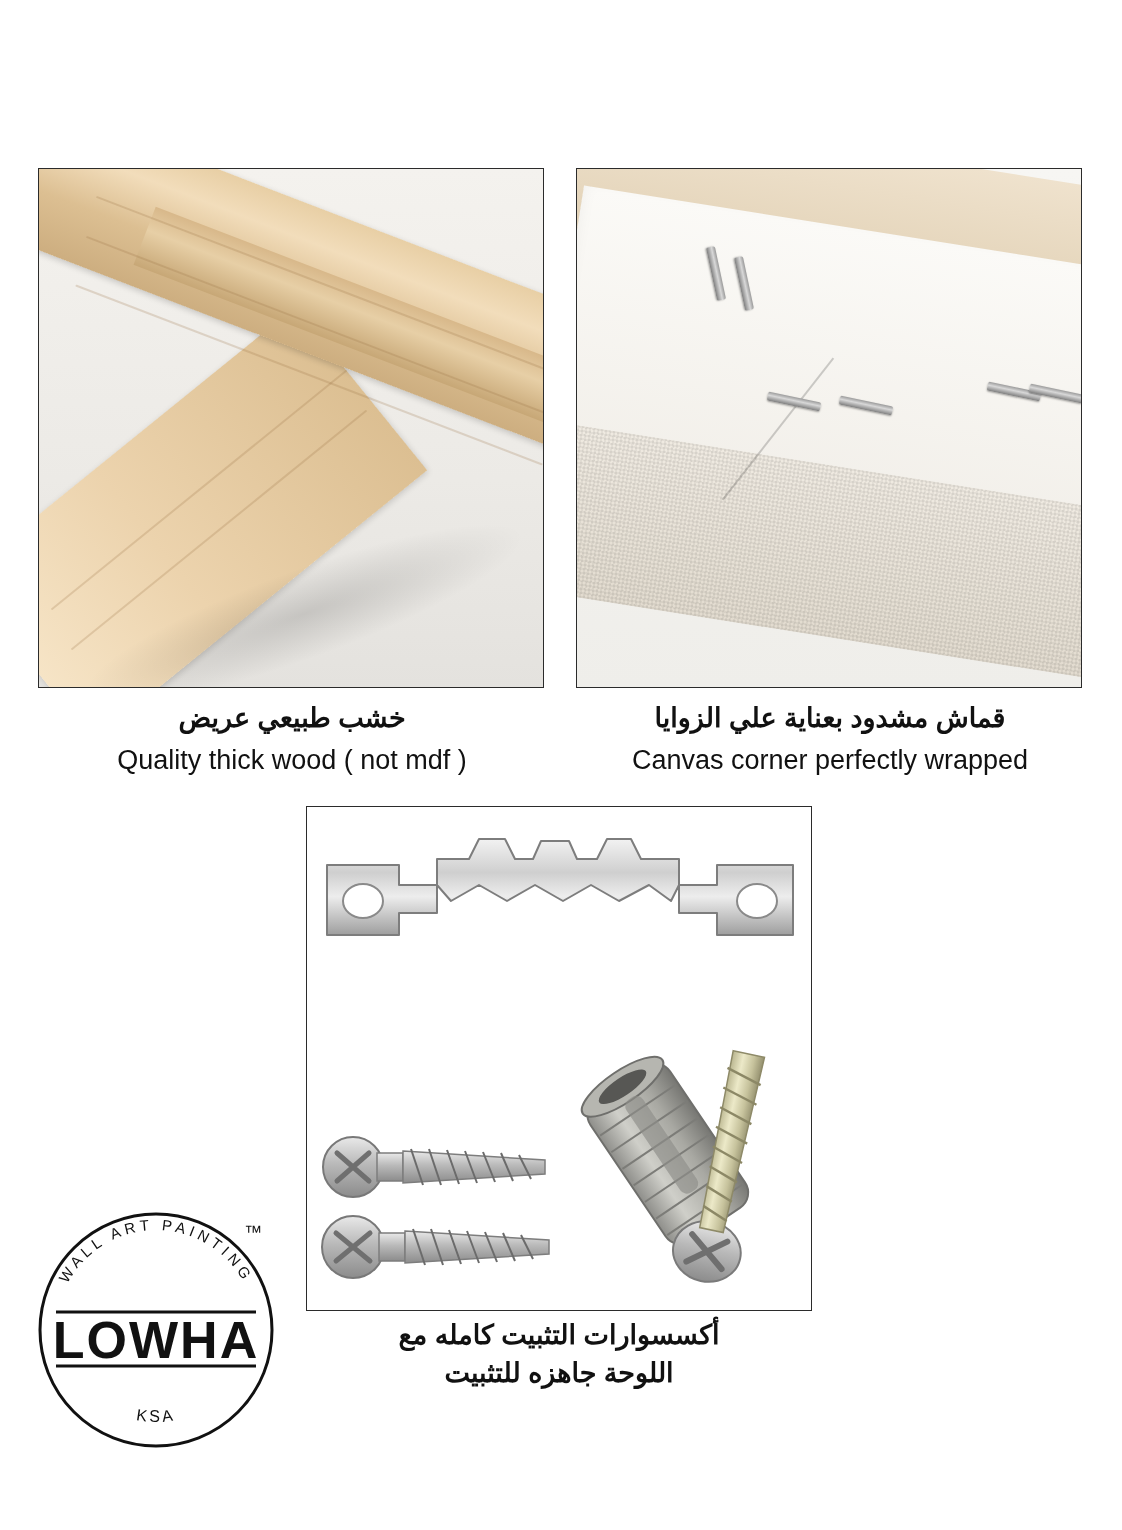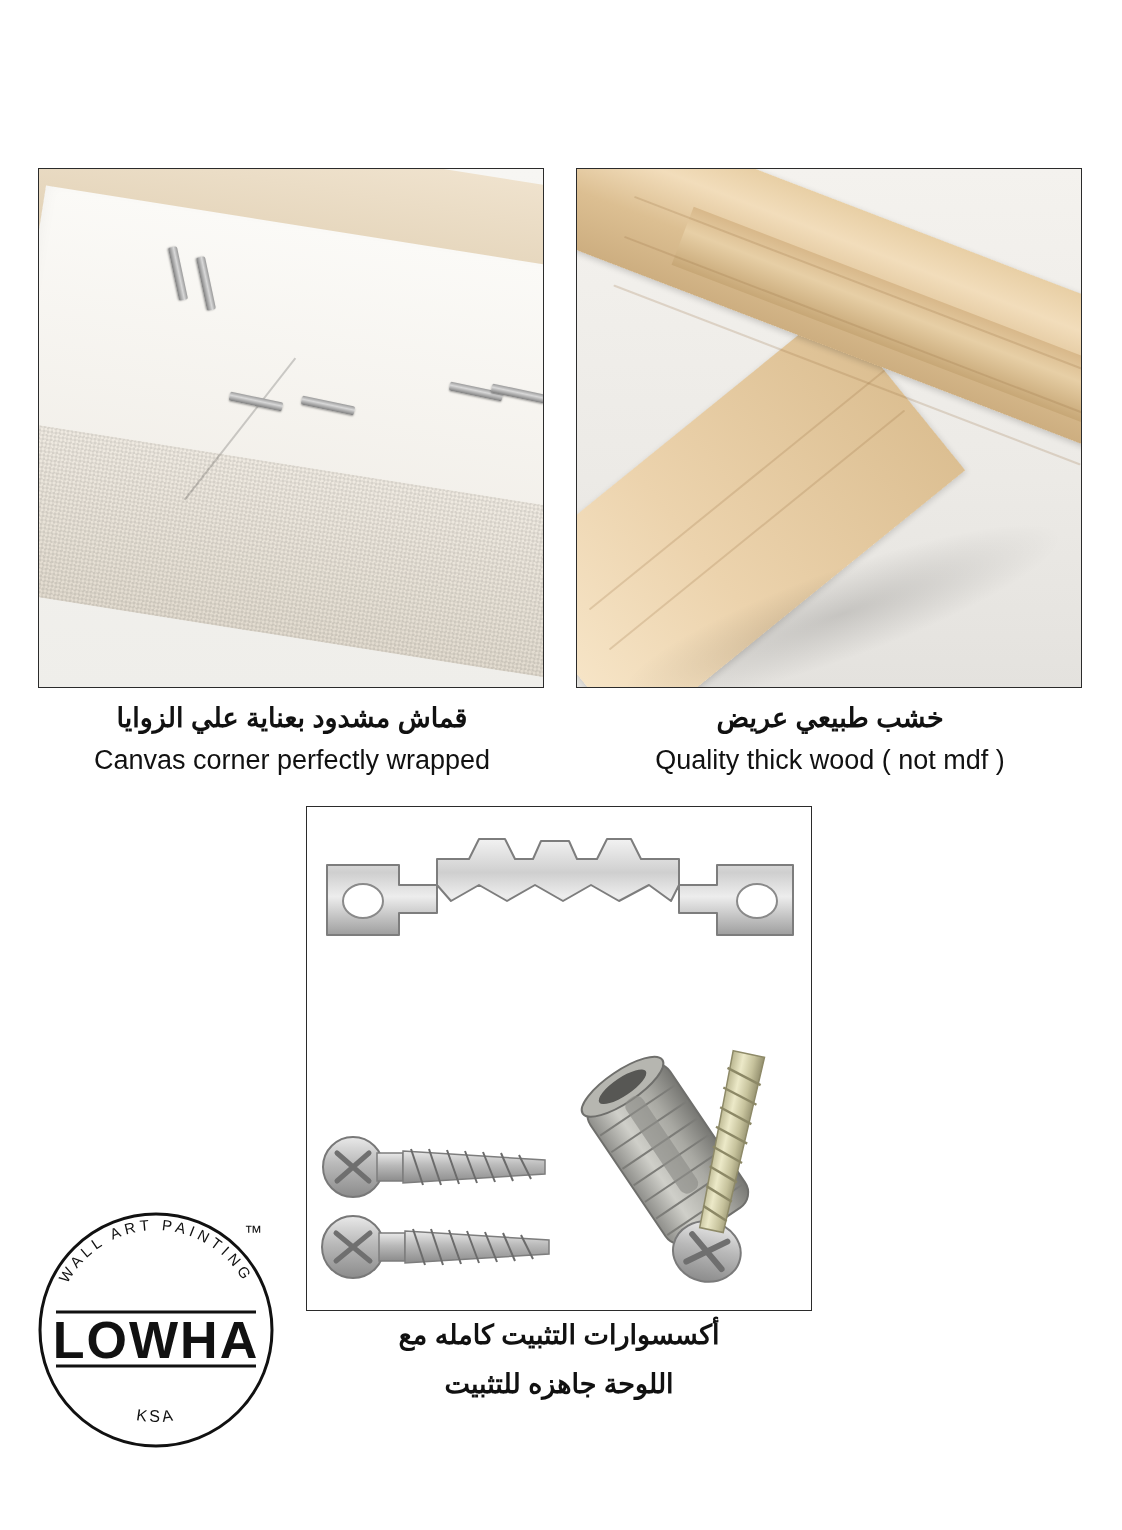--- a/index.html
+++ b/index.html
@@ -191,56 +191,56 @@
     width: 268px;
     height: 268px;
   }
 
   .nowrap { white-space: nowrap; }
 </style>
 </head>
 <body>
 
 <div class="feature-row">
+
+  <div class="feature-card">
+    <div class="photo-frame">
+      <div class="wood-scene">
+        <div class="wood-bar wood-outer2"></div>
+        <div class="wood-bar wood-outer"></div>
+        <div class="wood-bar wood-inner"></div>
+        <div class="wood-grain" style="left:40px;  top:120px; width:520px; transform:rotate(21deg);"></div>
+        <div class="wood-grain" style="left:30px;  top:160px; width:520px; transform:rotate(21deg);"></div>
+        <div class="wood-grain" style="left:20px;  top:205px; width:500px; transform:rotate(21deg);"></div>
+        <div class="wood-grain" style="left:-30px; top:320px; width:380px; transform:rotate(-39deg);"></div>
+        <div class="wood-grain" style="left:-10px; top:360px; width:380px; transform:rotate(-39deg);"></div>
+        <div class="wood-shadow"></div>
+      </div>
+    </div>
+    <div class="caption-ar">خشب طبيعي عريض</div>
+    <div class="caption-en nowrap">Quality thick wood ( not mdf )</div>
+  </div>
 
   <div class="feature-card">
     <div class="photo-frame">
       <div class="canvas-scene">
         <div class="canvas-back"></div>
         <div class="canvas-face"></div>
         <div class="canvas-edge"></div>
         <div class="diag-seam"></div>
         <div class="staple" style="left:112px; top:100px; transform:rotate(78deg);"></div>
         <div class="staple" style="left:140px; top:110px; transform:rotate(78deg);"></div>
         <div class="staple" style="left:190px; top:228px; transform:rotate(12deg);"></div>
         <div class="staple" style="left:262px; top:232px; transform:rotate(12deg);"></div>
         <div class="staple" style="left:410px; top:218px; transform:rotate(12deg);"></div>
         <div class="staple" style="left:452px; top:220px; transform:rotate(12deg);"></div>
       </div>
     </div>
     <div class="caption-ar">قماش مشدود بعناية علي الزوايا</div>
     <div class="caption-en">Canvas corner perfectly wrapped</div>
-  </div>
-
-  <div class="feature-card">
-    <div class="photo-frame">
-      <div class="wood-scene">
-        <div class="wood-bar wood-outer2"></div>
-        <div class="wood-bar wood-outer"></div>
-        <div class="wood-bar wood-inner"></div>
-        <div class="wood-grain" style="left:40px;  top:120px; width:520px; transform:rotate(21deg);"></div>
-        <div class="wood-grain" style="left:30px;  top:160px; width:520px; transform:rotate(21deg);"></div>
-        <div class="wood-grain" style="left:20px;  top:205px; width:500px; transform:rotate(21deg);"></div>
-        <div class="wood-grain" style="left:-30px; top:320px; width:380px; transform:rotate(-39deg);"></div>
-        <div class="wood-grain" style="left:-10px; top:360px; width:380px; transform:rotate(-39deg);"></div>
-        <div class="wood-shadow"></div>
-      </div>
-    </div>
-    <div class="caption-ar">خشب طبيعي عريض</div>
-    <div class="caption-en nowrap">Quality thick wood ( not mdf )</div>
   </div>
 </div>
 
 <div class="bottom-card">
   <div class="hardware-frame">
 
     <div class="sawtooth-wrap">
       <svg width="482" height="130" viewBox="0 0 482 130">
         <defs>
           <linearGradient id="metal" x1="0" y1="0" x2="0" y2="1">
@@ -351,21 +351,21 @@
               <path d="M143,134 L173,144"></path>
             <path d="M144,154 L172,164"></path>
               <path d="M145,174 L171,184"></path>
           </g>
         </g>
       </svg>
     </div>
   </div>
 
   <div class="caption-ar" style="margin-top:8px;">أكسسوارات التثبيت كامله مع</div>
-  <div class="caption-ar" style="margin-top:15px;">اللوحة جاهزه للتثبيت</div>
+  <div class="caption-ar" style="margin-top:4px;">اللوحة جاهزه للتثبيت</div>
 </div>
 
 <div class="logo">
   <svg width="268" height="268" viewBox="0 0 268 268">
     <circle cx="134" cy="134" r="116" fill="none" stroke="#111111" stroke-width="3"></circle>
     <path id="arcTop" d="M 34,134 A 100,100 0 0 1 234,134" fill="none"></path>
     <path id="arcBottom" d="M 42,134 A 92,92 0 0 0 226,134" fill="none"></path>
     <text font-family="'Liberation Sans', sans-serif" font-size="15" letter-spacing="4.2" fill="#111111">
       <textPath href="#arcTop" startOffset="50%" text-anchor="middle">WALL ART PAINTING</textPath>
     </text>

